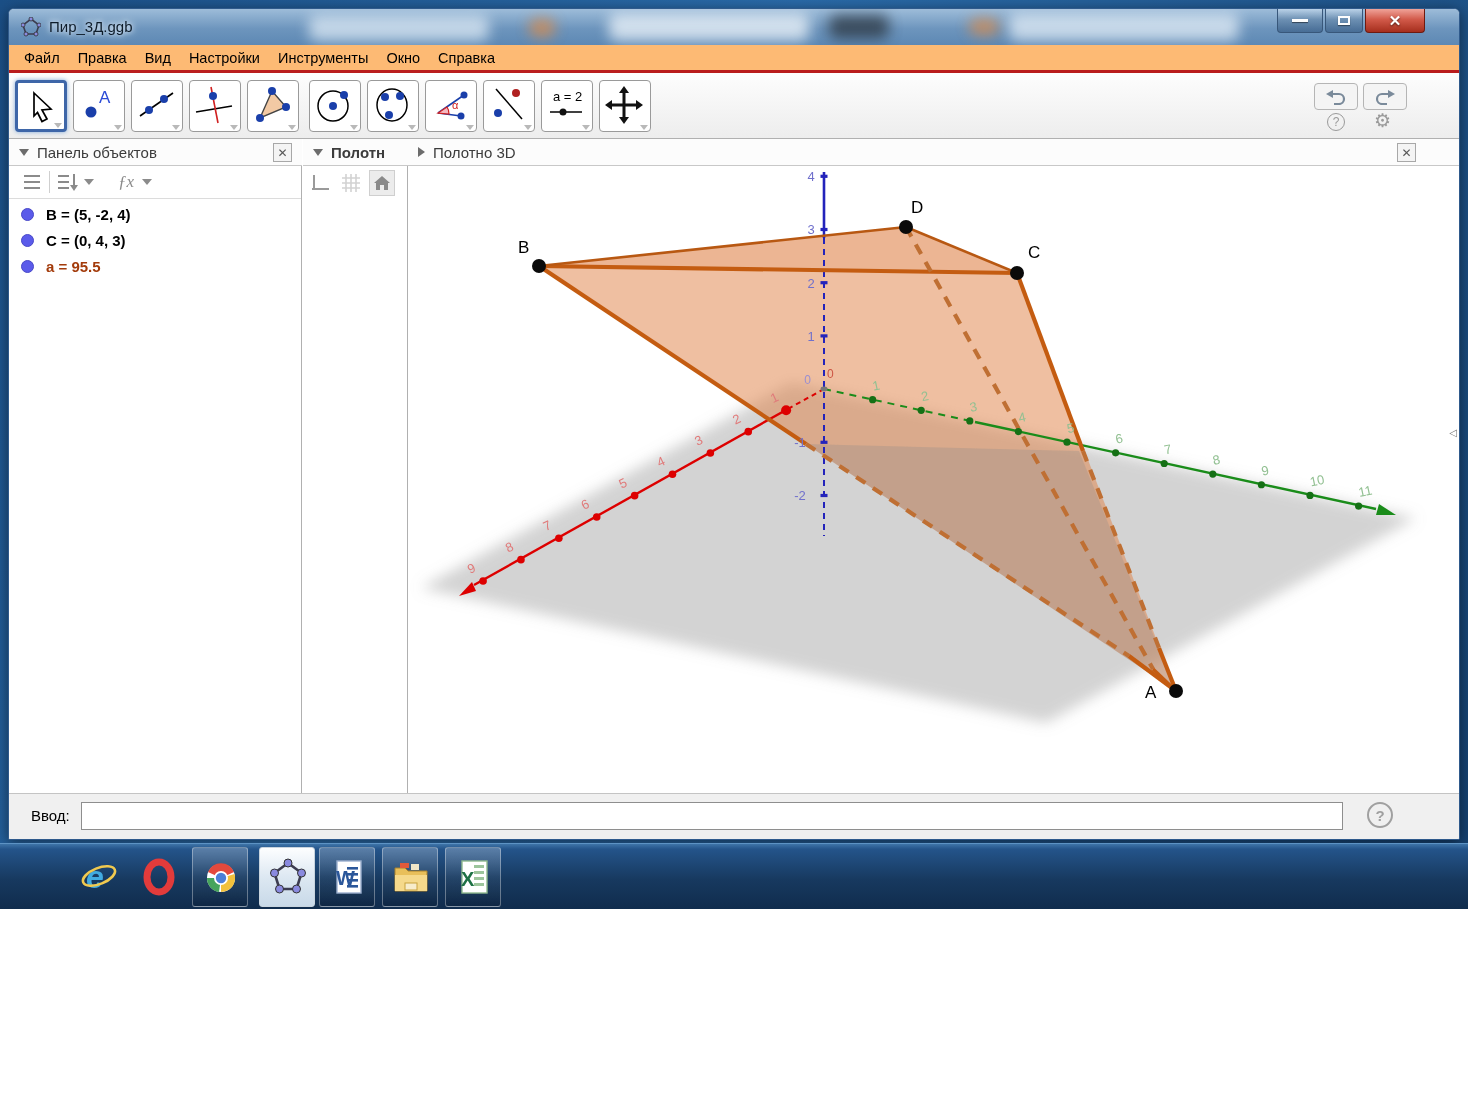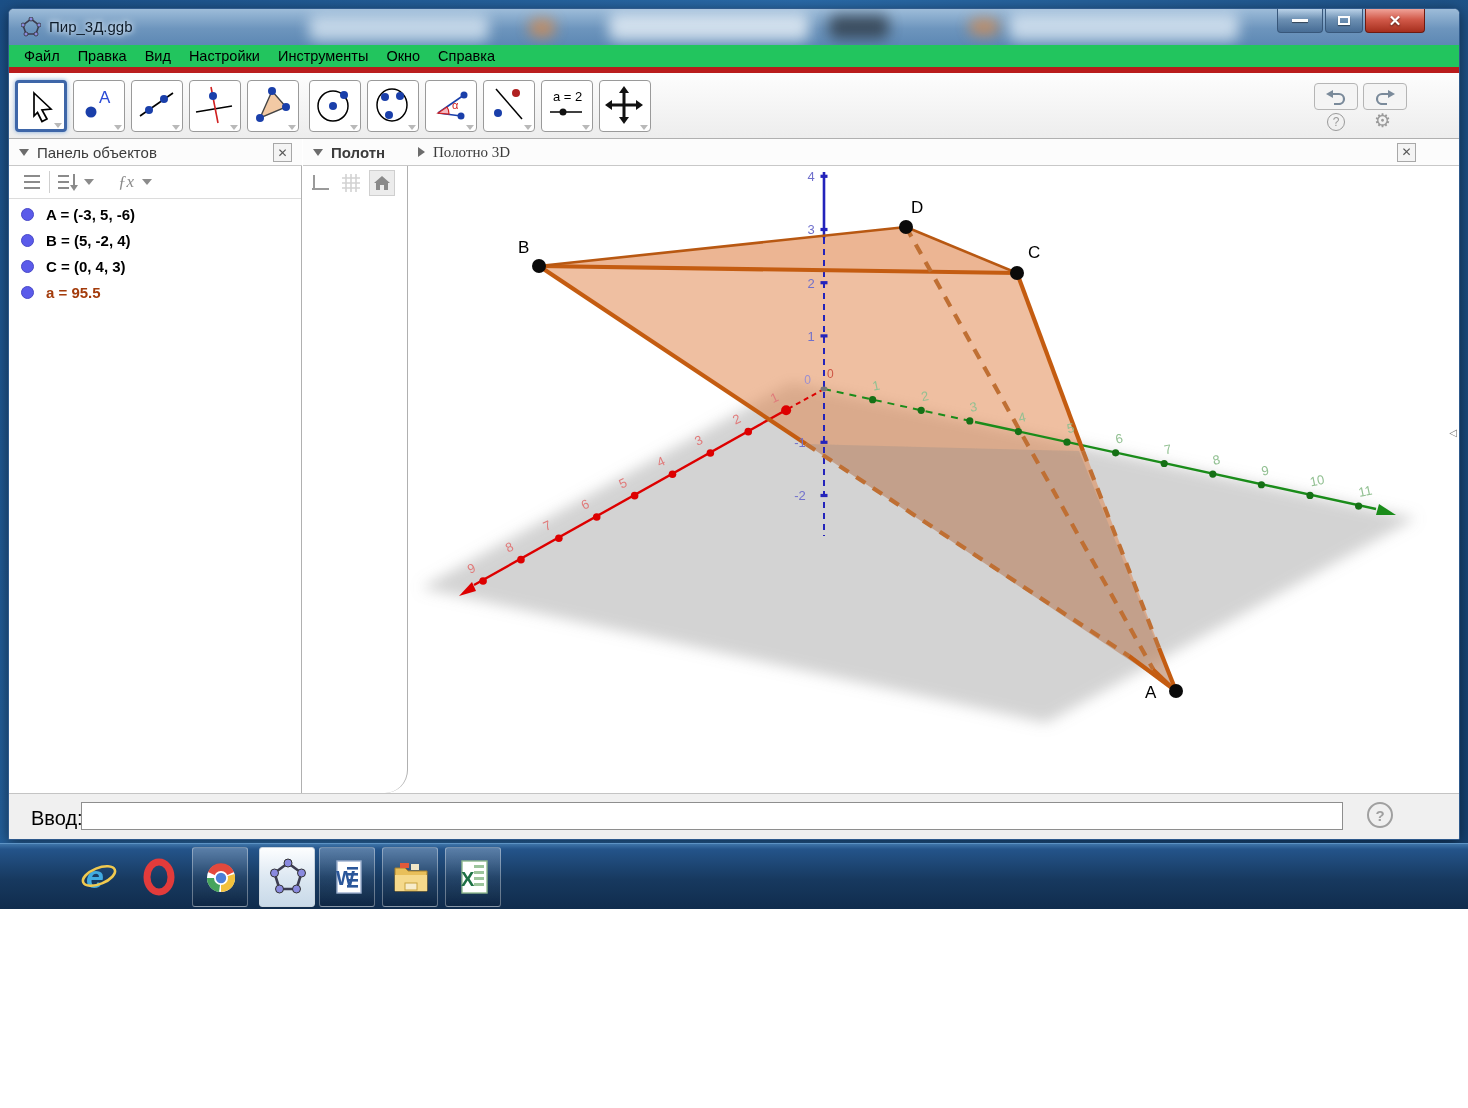--- a/index.html
+++ b/index.html
@@ -24,22 +24,22 @@
           border-radius:0 0 4px 4px; background:linear-gradient(180deg,rgba(210,228,245,.55),rgba(90,125,160,.55) 45%,rgba(50,85,125,.6));
           display:flex; align-items:center; justify-content:center; cursor:default; }
   #btn-min { left:1268px; width:46px; }
   #btn-max { left:1316px; width:38px; }
   #btn-close { left:1356px; width:60px;
           background:linear-gradient(180deg,#f0a399,#d25a4a 45%,#a52e1d); border-color:#6e1a10; }
   #btn-min span { display:block; width:16px; height:3px; background:#fdfdfd; box-shadow:0 1px 1px rgba(0,0,0,.5); }
   #btn-max span { display:block; width:12px; height:9px; border:2px solid #fdfdfd; box-shadow:0 1px 1px rgba(0,0,0,.4); }
   #btn-close span { color:#fff; font-size:15px; font-weight:bold; text-shadow:0 1px 2px rgba(0,0,0,.6); }
 
-  #menubar { position:absolute; left:0; top:36px; width:100%; height:28px; background:#22c55e;
-             border-bottom:6px solid #b91c1c; display:flex; align-items:center; padding-left:6px; }
+  #menubar { position:absolute; left:0; top:36px; width:100%; height:28px; background:#fdba74;
+             border-bottom:3px solid #b91c1c; display:flex; align-items:center; padding-left:6px; }
   .menu-item { font-size:14.5px; color:#000; padding:0 9px; }
 
   #toolbar { position:absolute; left:0; top:64px; width:100%; height:66px;
              background:linear-gradient(180deg,#fdfdfd,#ededed); border-bottom:1px solid #b0b0b0; }
   .tool { position:absolute; top:7px; width:52px; height:52px; background:#fff;
           border:1px solid #9a9a9a; border-radius:4px; }
   .tool.selected { border:3px solid #3e66a8; box-shadow:0 0 4px #7fa8d9; }
   .tool .caret { position:absolute; right:2px; bottom:1px; width:0; height:0;
                  border-left:4px solid transparent; border-right:4px solid transparent; border-top:5px solid #b9b9b9; }
   .tool svg { position:absolute; left:4px; top:4px; }
@@ -65,32 +65,32 @@
   .sb-sep { width:1px; height:22px; background:#cfcfcf; margin:0 6px; }
   .sb-caret { width:0; height:0; border-left:5px solid transparent; border-right:5px solid transparent;
               border-top:6px solid #8b8b8b; margin:0 8px 0 4px; }
   .fx-label { font-size:17px; font-style:italic; color:#8b8b8b; font-family:"Liberation Serif",serif; margin-left:16px; }
   #alg-list { position:absolute; left:0; top:62px; width:100%; }
   .alg-row { display:flex; align-items:center; height:26px; padding-left:12px; }
   .bullet { width:13px; height:13px; border-radius:50%; background:#5b5bea; border:1px solid #4848c8; margin-right:12px; }
   .alg-text { font-size:15px; font-weight:bold; color:#000; }
   .alg-accent .alg-text { color:#a33b0b; }
 
-  #canvas2d { position:absolute; left:294px; top:0; width:105px; height:654px; border-right:1px solid #b0b0b0; background:#fff;border-radius:23px; }
+  #canvas2d { position:absolute; left:294px; top:0; width:105px; height:654px; border-right:1px solid #b0b0b0; background:#fff; }
   #c2d-stylebar { position:absolute; left:4px; top:31px; display:flex; gap:5px; }
   .c2d-ico { width:26px; height:26px; display:flex; align-items:center; justify-content:center; }
 
   #canvas3d { position:absolute; left:399px; top:0; width:1053px; height:654px; background:#fff; }
   #scene { position:absolute; left:0; top:29px; }
   #collapse-arrow { position:absolute; right:4px; top:288px; font-size:10px; color:#777; }
 
   
   #inputbar { position:absolute; left:0; top:784px; width:100%; height:46px; background:#f0f0f0;
               border-top:1px solid #c4c4c4; }
-  #input-label { position:absolute; left:22px; top:13px; font-size:20px; color:#000; }
+  #input-label { position:absolute; left:22px; top:13px; font-size:15px; color:#000; }
   #input-field { position:absolute; left:72px; top:8px; width:1262px; height:28px; border:1px solid #8e8e8e;
                  background:#fff; font-size:15px; padding:0 6px; font-family:"Liberation Sans",sans-serif; }
   #input-help { position:absolute; left:1358px; top:8px; width:26px; height:26px; border:2px solid #a0a0a0;
                 border-radius:50%; display:flex; align-items:center; justify-content:center;
                 color:#a0a0a0; font-size:15px; font-weight:bold; }
 
   
   #taskbar { position:absolute; left:0; top:843px; width:1468px; height:66px;
              background:linear-gradient(180deg,#3e74a8 0%,#24548a 8%,#17395f 55%,#102c4d 100%);
              border-top:1px solid #5d93c4; }
@@ -284,24 +284,20 @@
             <line x1="2" y1="11" x2="13" y2="11" stroke="#8b8b8b" stroke-width="2"></line>
             <line x1="2" y1="17" x2="13" y2="17" stroke="#8b8b8b" stroke-width="2"></line>
             <line x1="18" y1="3" x2="18" y2="17" stroke="#8b8b8b" stroke-width="2"></line>
             <polygon points="14,14 22,14 18,20" fill="#8b8b8b"></polygon>
           </svg>
           <span class="sb-caret"></span>
           <span class="fx-label">ƒx</span>
           <span class="sb-caret" style="margin-left:8px"></span>
         </div>
         <div id="alg-list">
-          <div class="alg-row">
-            <span class="bullet"></span>
-            <span class="alg-text">A = (-3, 5, -6)</span>
-          </div>
           <div class="alg-row">
             <span class="bullet"></span>
             <span class="alg-text">B = (5, -2, 4)</span>
           </div>
           <div class="alg-row">
             <span class="bullet"></span>
             <span class="alg-text">C = (0, 4, 3)</span>
           </div>
           <div class="alg-row alg-accent">
             <span class="bullet"></span>
@@ -336,21 +332,21 @@
           </span>
           <span class="c2d-ico" style="background:#ececec;border:1px solid #cfcfcf;">
             <svg width="18" height="18" viewBox="0 0 18 18">
               <polygon points="9,2 17,9 15,9 15,16 11,16 11,11 7,11 7,16 3,16 3,9 1,9" fill="#8a8a8a"></polygon>
             </svg>
           </span>
         </div>
       </div>
 
       <div id="canvas3d">
-        <div class="panel-header" style="left:0; width:1053px;font-family:Liberation Serif, serif;">
+        <div class="panel-header" style="left:0; width:1053px;">
           <span class="tri-right"></span>
           <span>Полотно 3D</span>
           <div class="xbtn" style="left:989px;">✕</div>
         </div>
 
         <svg id="scene" width="1053" height="625" viewBox="0 0 1053 625">
           <defs>
             <filter id="soft" x="-20%" y="-20%" width="140%" height="140%">
               <feGaussianBlur stdDeviation="7"></feGaussianBlur>
             </filter>

